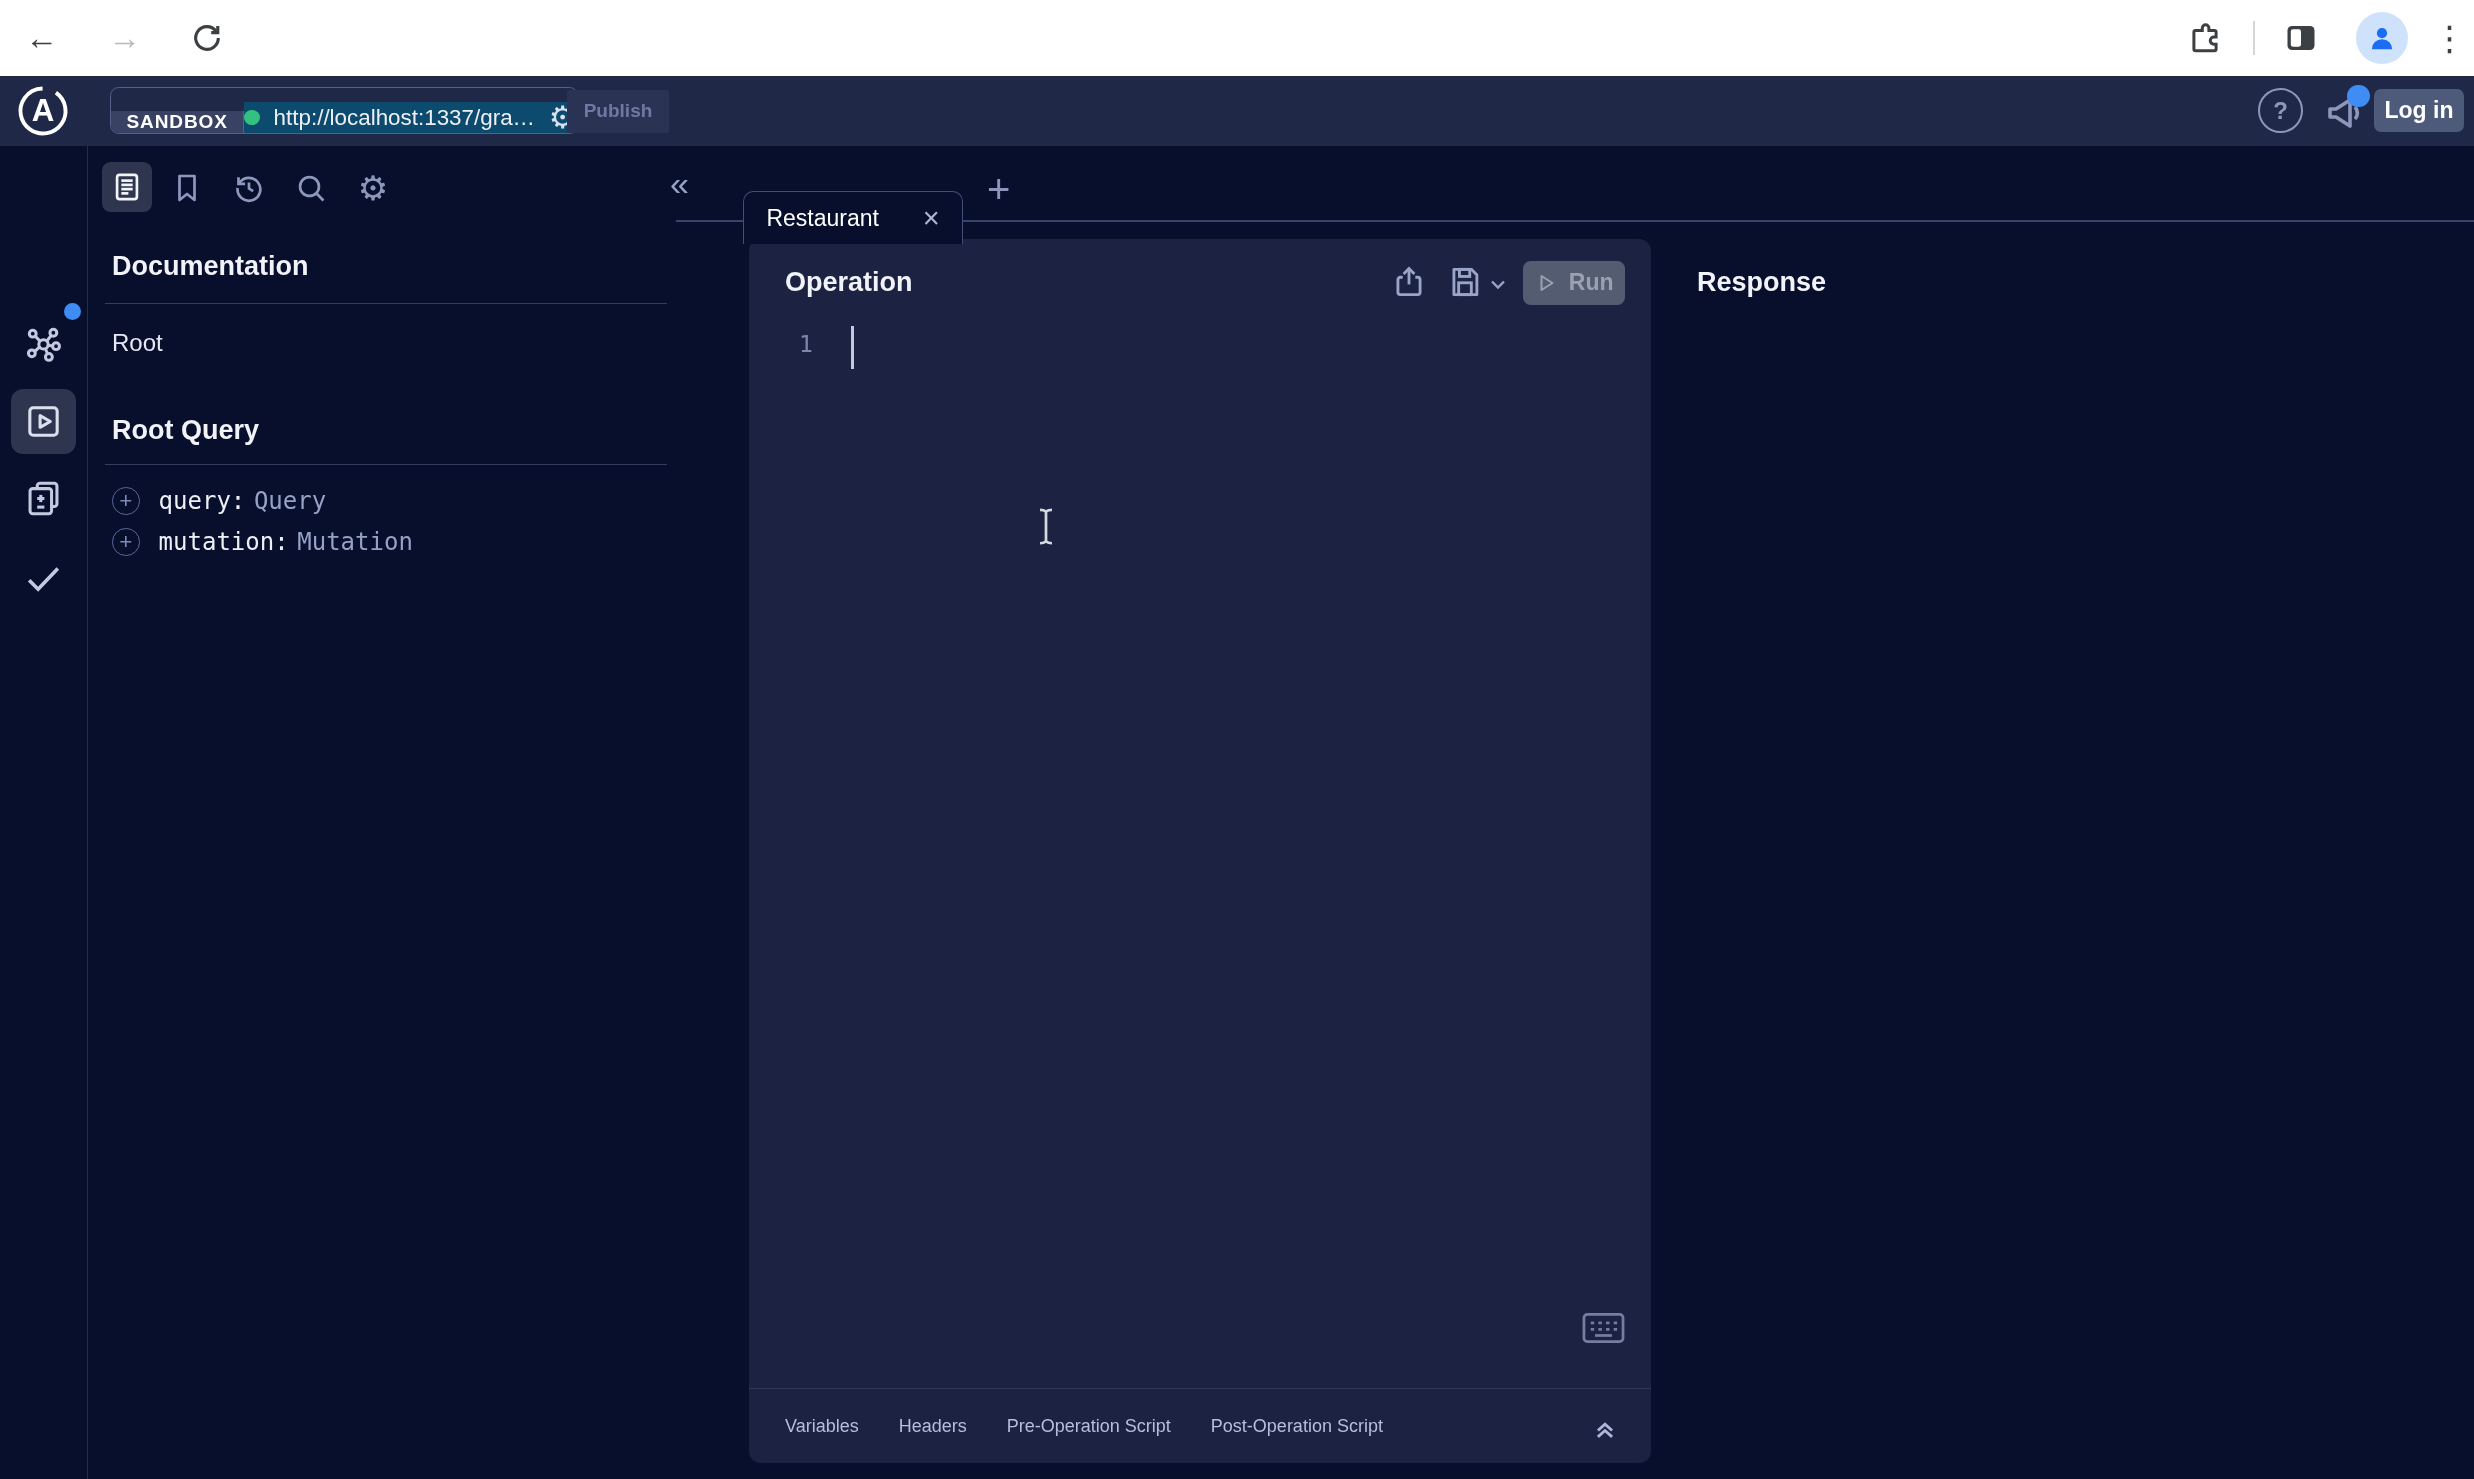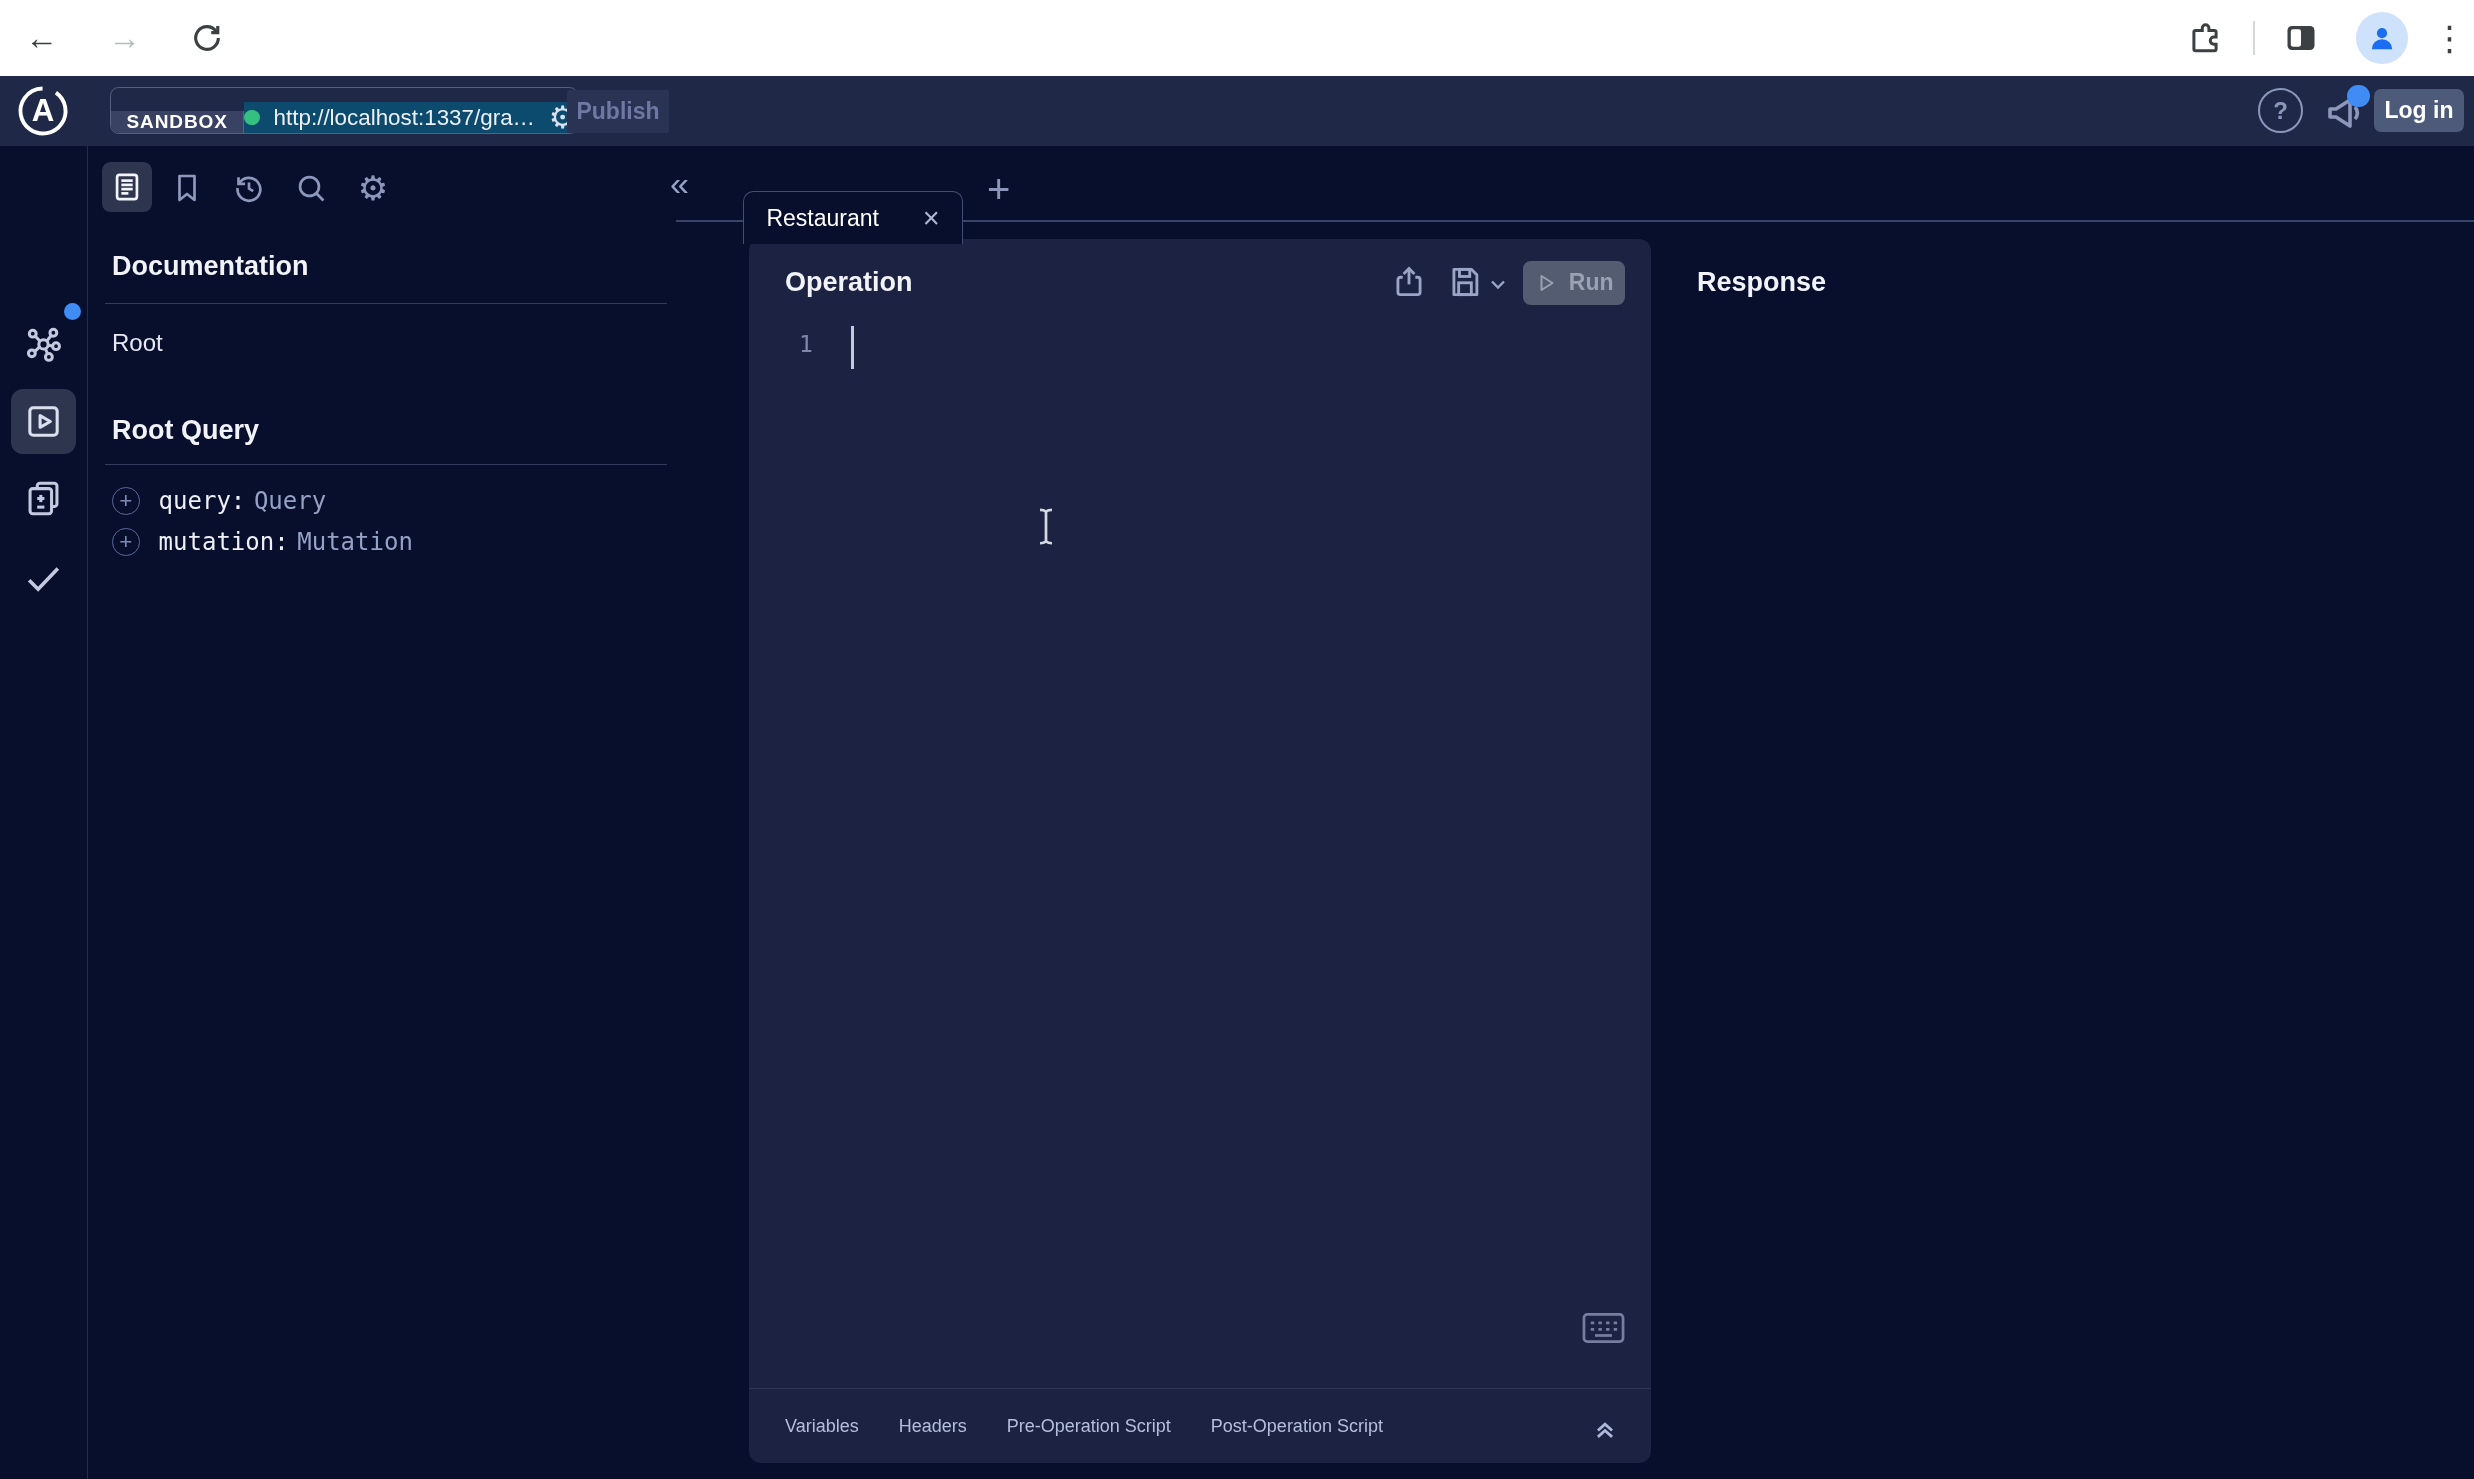--- a/index.html
+++ b/index.html
@@ -25,21 +25,21 @@
   .logo{ position:absolute; left:17px; top:8.6px; width:52px; height:52px; }
   .endpoint{ position:absolute; left:110px; top:11.2px; height:47px; display:flex; align-items:flex-end;
              border:1.7px solid #565f87; border-radius:8.6px; overflow:hidden; }
   .sandbox-chip{ background:#3a4263; color:#ffffff; font-size:19px; font-weight:bold; letter-spacing:0.9px;
                  display:flex; align-items:center; padding:0 15.5px; border-right:1.7px solid #565f87; }
   .endpoint-main{ background:#0c4a6e; display:flex; align-items:center; gap:13.8px; padding:0 0; }
   .green-dot{ width:15.5px; height:15.5px; border-radius:50%; background:#34c080; }
   .endpoint-url{ color:#eef0f6; font-size:22.4px; }
   .gear-glyph{ font-size:31px; color:#dbe0ef; line-height:1; }
   .publish-btn{ position:absolute; left:567px; top:13.8px; width:102px; height:43px; background:#2b3355;
-                border-radius:2px; color:#6e79a3; font-size:23px; font-weight:bold;
+                border-radius:2px; color:#6e79a3; font-size:19px; font-weight:bold;
                 display:flex; align-items:center; justify-content:center; }
   .help-circle{ position:absolute; left:2258px; top:12px; width:45px; height:45px; border-radius:50%;
                 border:2.6px solid #8d97bb; color:#8d97bb; font-size:24px; font-weight:bold;
                 display:flex; align-items:center; justify-content:center; }
   .mega{ position:absolute; left:2320px; top:12px; width:48px; height:48px; color:#8d97bb; }
   .mega .dot{ position:absolute; right:-1.7px; top:-3.4px; width:22.4px; height:22.4px; border-radius:50%; background:#3f8cf5; }
   .login-btn{ position:absolute; left:2374px; top:13px; width:90px; height:43px; background:#4d5a79;
               border-radius:6.9px; color:#ffffff; font-size:23px; font-weight:bold;
               display:flex; align-items:center; justify-content:center; }
 

